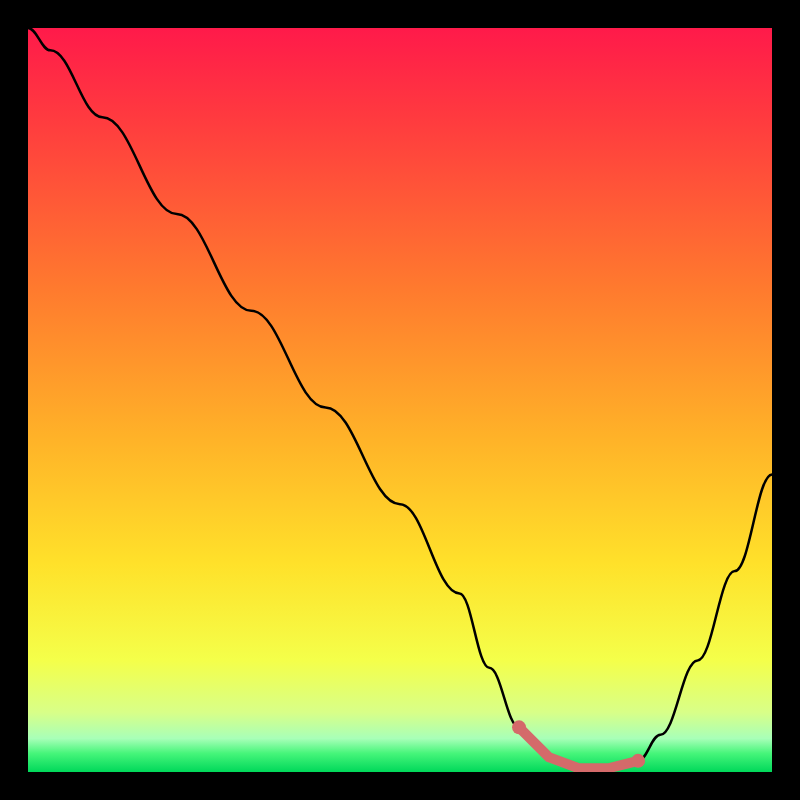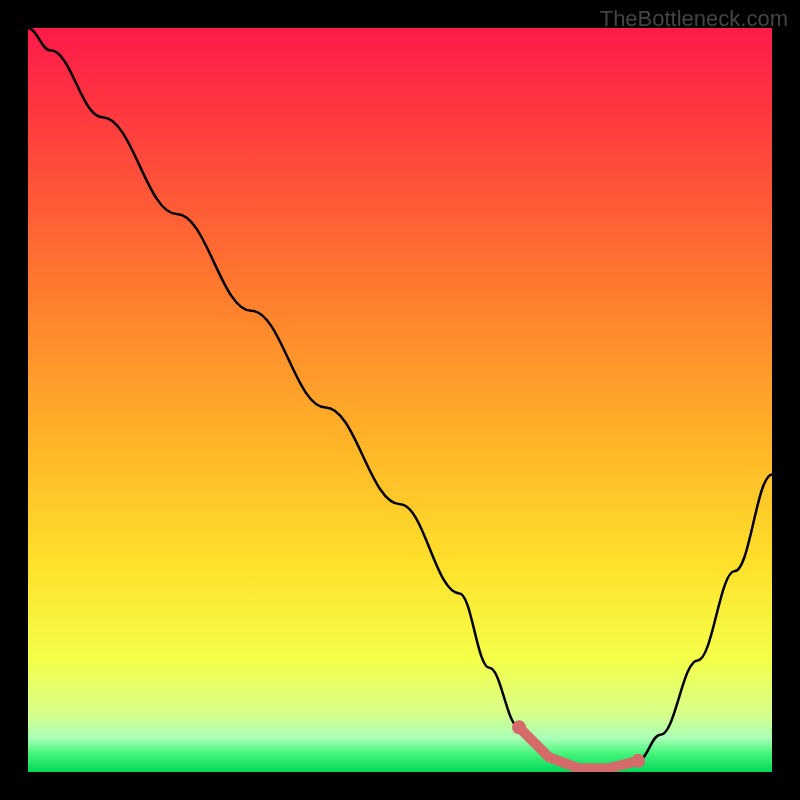--- a/index.html
+++ b/index.html
@@ -25,21 +25,20 @@
     left: 28px;
     top: 28px;
     width: 744px;
     height: 744px;
   }
 </style>
 </head>
 <body>
 
 <div class="wrap">
-  <div class="watermark">TheBottleneck.com</div>
   <svg class="plot" viewBox="0 0 744 744">
     <defs>
       <linearGradient id="bg-grad" x1="0" y1="0" x2="0" y2="1">
           <stop offset="0%" stop-color="#ff1a4a"></stop>
           <stop offset="12%" stop-color="#ff3a3f"></stop>
           <stop offset="35%" stop-color="#ff7a2e"></stop>
           <stop offset="55.00000000000001%" stop-color="#ffb228"></stop>
           <stop offset="72%" stop-color="#ffe12a"></stop>
           <stop offset="85%" stop-color="#f4ff4a"></stop>
           <stop offset="92%" stop-color="#d8ff88"></stop>

